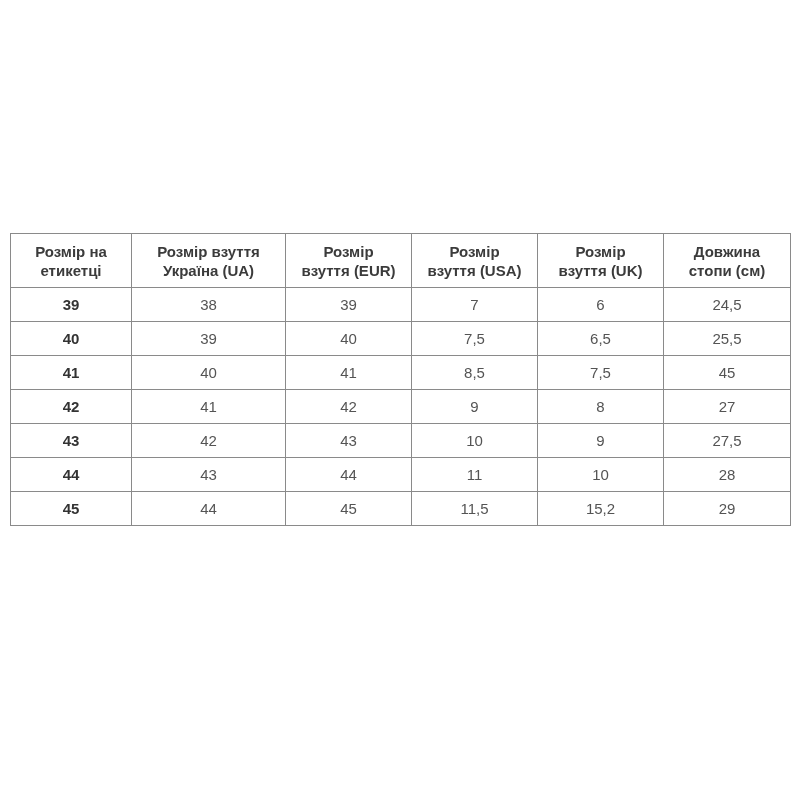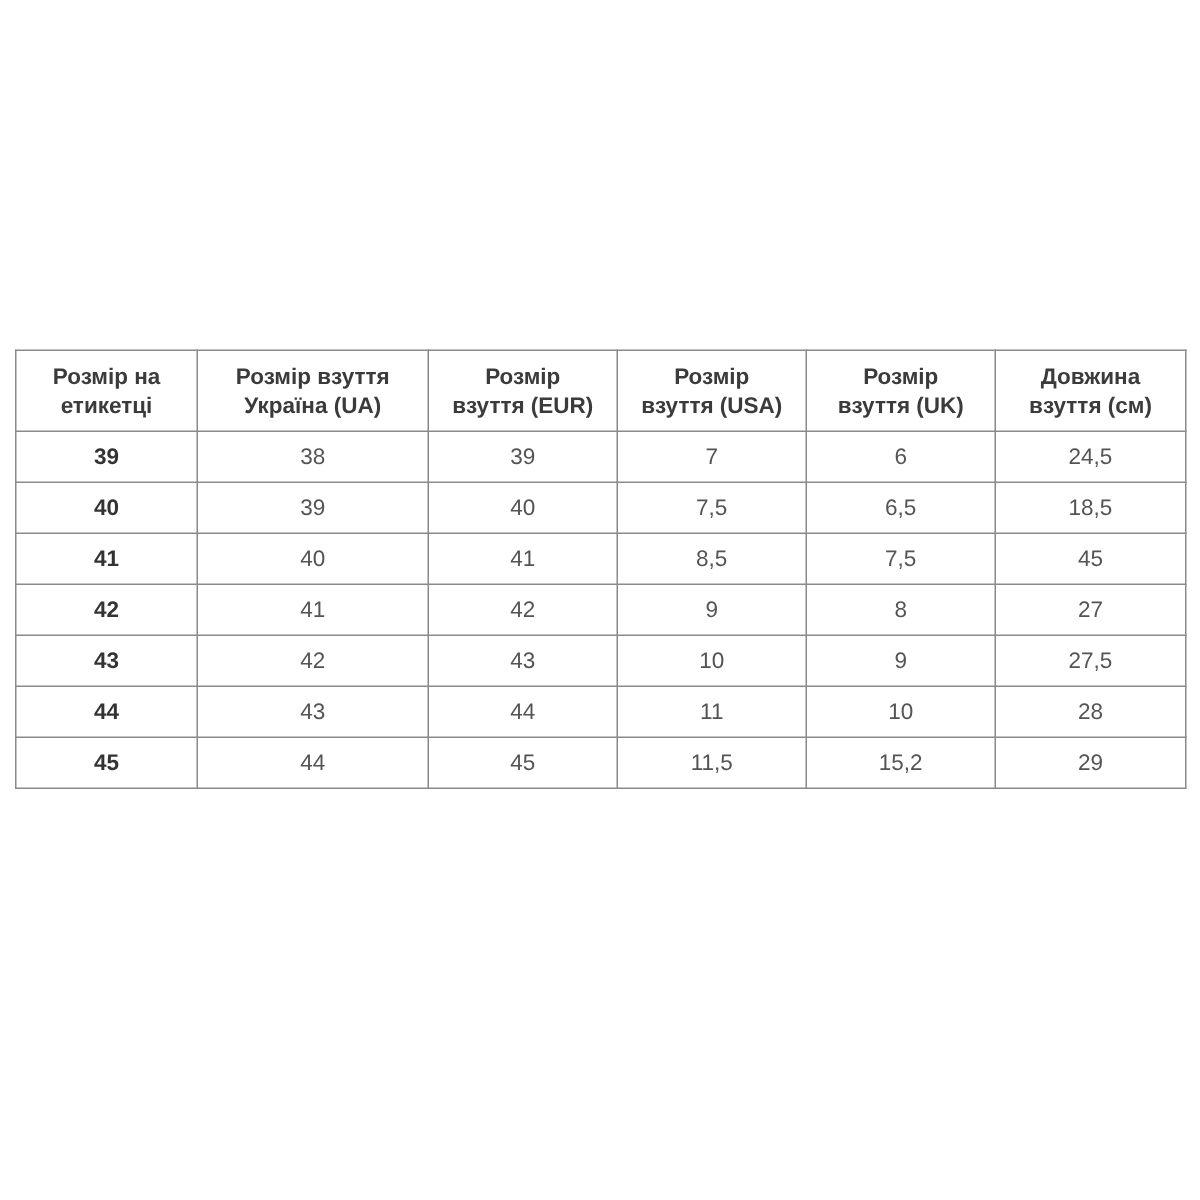--- a/index.html
+++ b/index.html
@@ -75,39 +75,39 @@
 етикетці</th>
         <th>Розмір взуття
 Україна (UA)</th>
         <th>Розмір
 взуття (EUR)</th>
         <th>Розмір
 взуття (USA)</th>
         <th>Розмір
 взуття (UK)</th>
         <th>Довжина
-взуття (см)</th>
+стопи (см)</th>
       </tr>
     </thead>
     <tbody>
       <tr>
         <td class="row-label">39</td>
         <td>38</td>
         <td>39</td>
         <td>7</td>
         <td>6</td>
         <td>24,5</td>
       </tr>
       <tr>
         <td class="row-label">40</td>
         <td>39</td>
         <td>40</td>
         <td>7,5</td>
         <td>6,5</td>
-        <td>18,5</td>
+        <td>25,5</td>
       </tr>
       <tr>
         <td class="row-label">41</td>
         <td>40</td>
         <td>41</td>
         <td>8,5</td>
         <td>7,5</td>
         <td>45</td>
       </tr>
       <tr>

